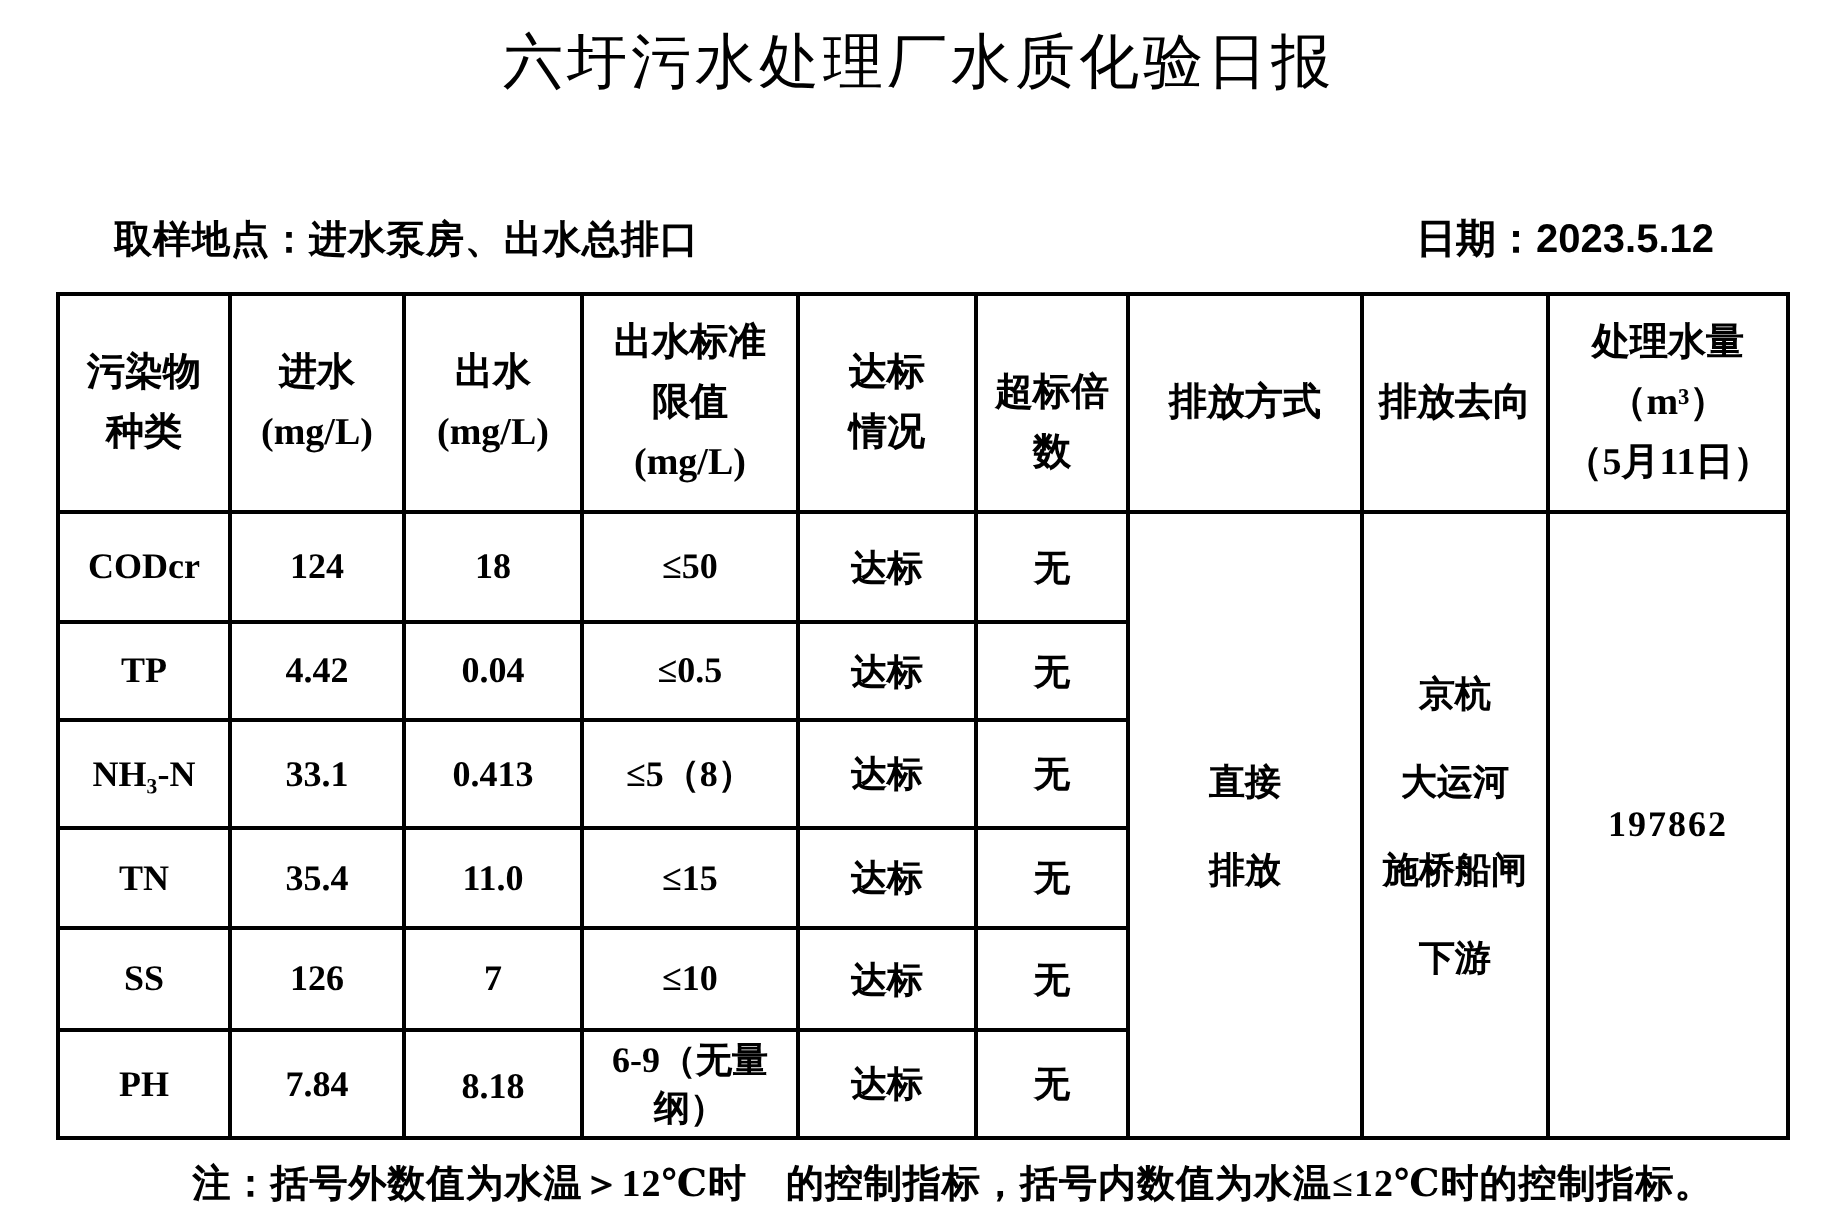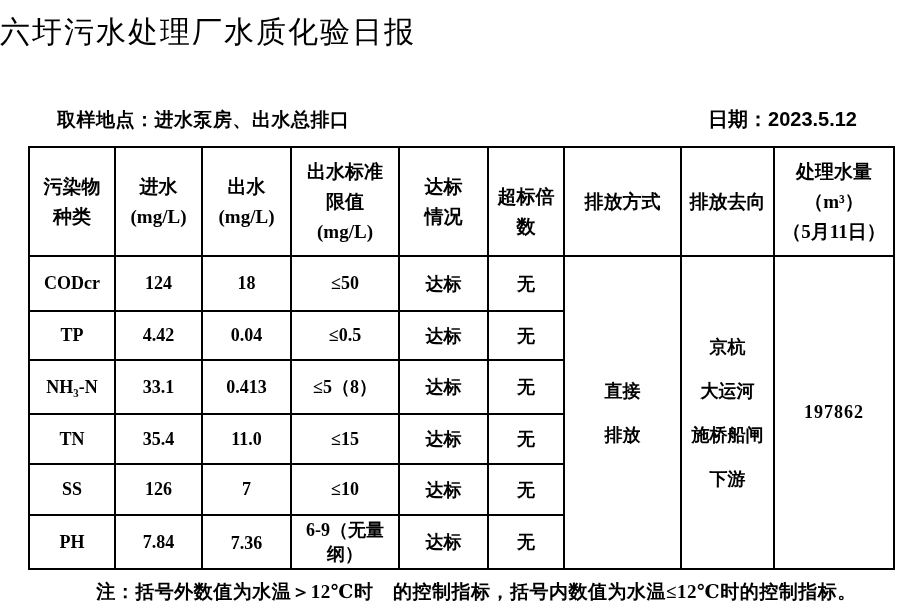--- a/index.html
+++ b/index.html
@@ -6,20 +6,21 @@
   html, body { background: #ffffff; }
   body {
     width: 919px;
     height: 613px;
     overflow: hidden;
     color: #000;
     font-family: "Liberation Serif", "DejaVu Serif", serif;
   }
   .page-title {
     margin-top: 14px;
+    text-align: center;
     font-size: 30px;
     letter-spacing: 2px;
     font-weight: 400;
     line-height: 36px;
   }
   .info-row {
     margin-top: 56px;
     display: flex;
     justify-content: space-between;
     align-items: flex-end;
@@ -177,21 +178,21 @@
     <td>126</td>
     <td>7</td>
     <td>≤10</td>
     <td>达标</td>
     <td>无</td>
   </tr>
 
   <tr class="row-5">
     <td>PH</td>
     <td>7.84</td>
-    <td class="align-top">7.36</td>
+    <td class="align-top">8.18</td>
     <td class="small-text">6-9（无量纲）</td>
     <td>达标</td>
     <td>无</td>
   </tr>
 </tbody>
   </table>
 
 <div class="note">注：括号外数值为水温＞12℃时　的控制指标，括号内数值为水温≤12℃时的控制指标。</div>
 
 </body></html>

